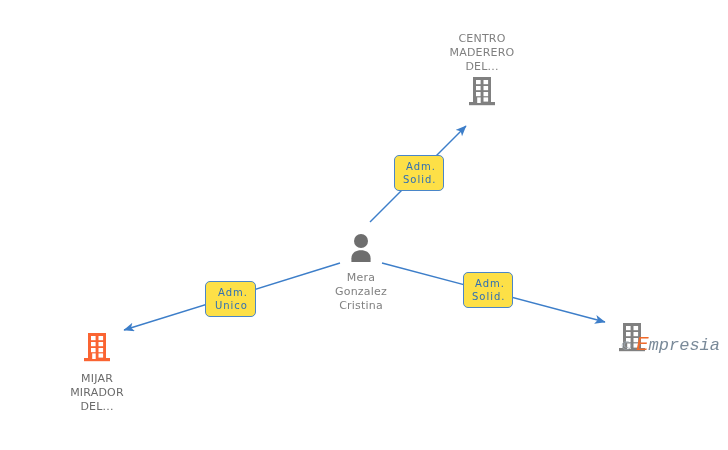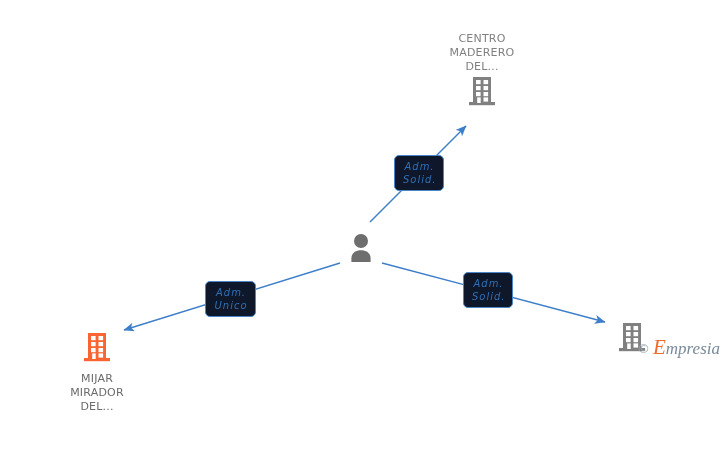--- a/index.html
+++ b/index.html
@@ -47,49 +47,48 @@
     display: block;
     margin: 0 auto;
   }
   .company .caption-below {
     margin-top: 4px;
   }
   .edge-label {
     position: absolute;
     border: 1px solid #4a86c8;
     border-radius: 5px;
-    background: #0f172a;
+    background: #fde047;
     color: #2f6fb5;
     font-size: 10px;
     line-height: 13px;
     padding: 4px 7px 4px 8px;
-    text-align: center;
+    text-align: right;
     white-space: pre-line;
     letter-spacing: 1px;
     box-sizing: border-box;
-    font-style: italic;
   }
   .watermark {
     position: absolute;
     right: 8px;
     bottom: 6px;
     display: flex;
     align-items: center;
     gap: 3px;
   }
   .watermark .copy {
     color: #9aa4ad;
     font-size: 13px;
     line-height: 13px;
   }
   .watermark .brand {
-    font-family: Liberation Serif, serif;
+    font-family: Liberation Mono, monospace;
     font-style: italic;
     font-size: 17px;
-    line-height: 19px;
+    line-height: 25px;
     color: #7a8a99;
   }
   .watermark .brand .cap {
     color: #f06a2a;
     font-size: 21px;
   }
 </style>
 </head>
 <body>
 
@@ -135,20 +134,23 @@
 
   <div class="node person" style="left:286px; top:232px;">
     <span class="glyph">
       <svg width="32" height="32" viewBox="0 0 32 32">
         <g fill="#6e6e6e">
           <circle cx="16" cy="9" r="7"></circle>
           <path d="M16 18.2c-6.2 0-9.6 3.4-9.6 8.1v3.7h19.2v-3.7c0-4.7-3.4-8.1-9.6-8.1z"></path>
         </g>
       </svg>
     </span>
+    <div class="caption caption-below" style="margin-top:3px;">Mera
+Gonzalez
+Cristina</div>
   </div>
 
   <div class="node company focus" style="left:22px; top:330px;">
     <span class="glyph">
       <svg width="34" height="34" viewBox="0 0 34 34">
         <g fill="#fa6432">
           <rect x="8" y="3" width="18" height="26"></rect>
           <rect x="4" y="28" width="26" height="3.2"></rect>
         </g>
         <g fill="#ffffff">

